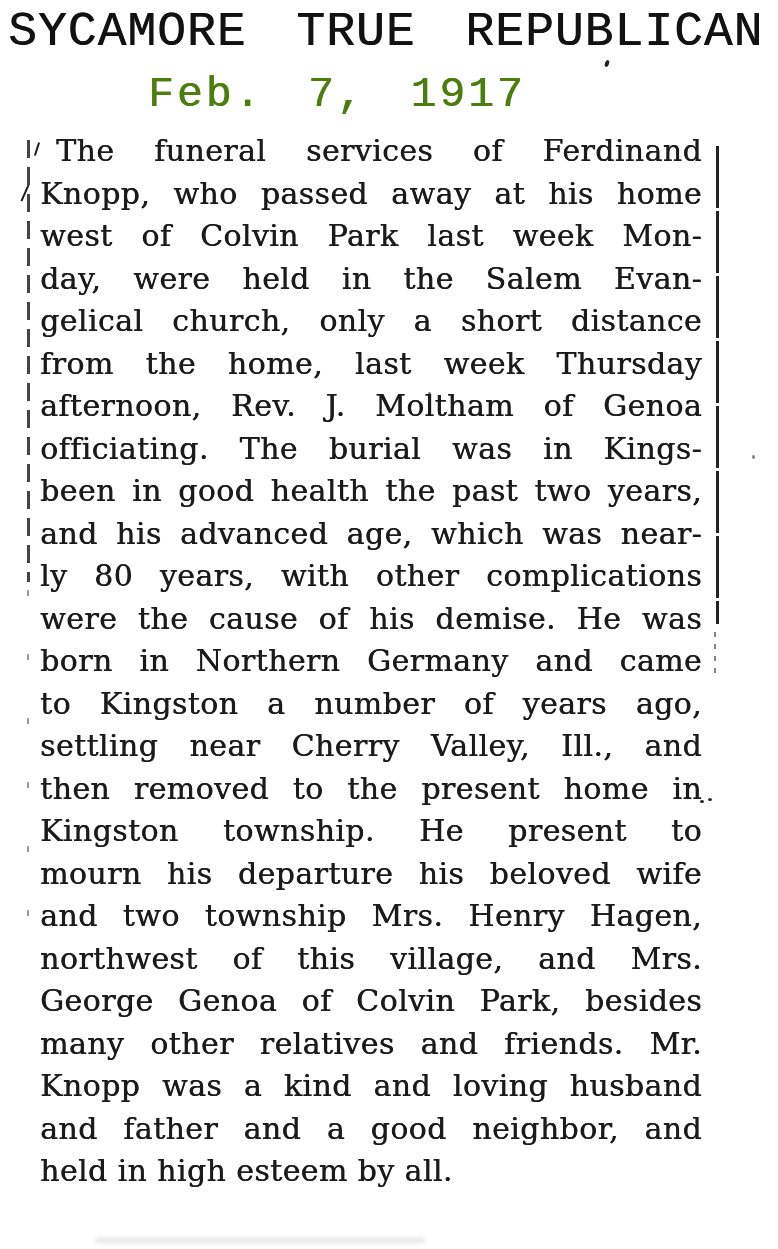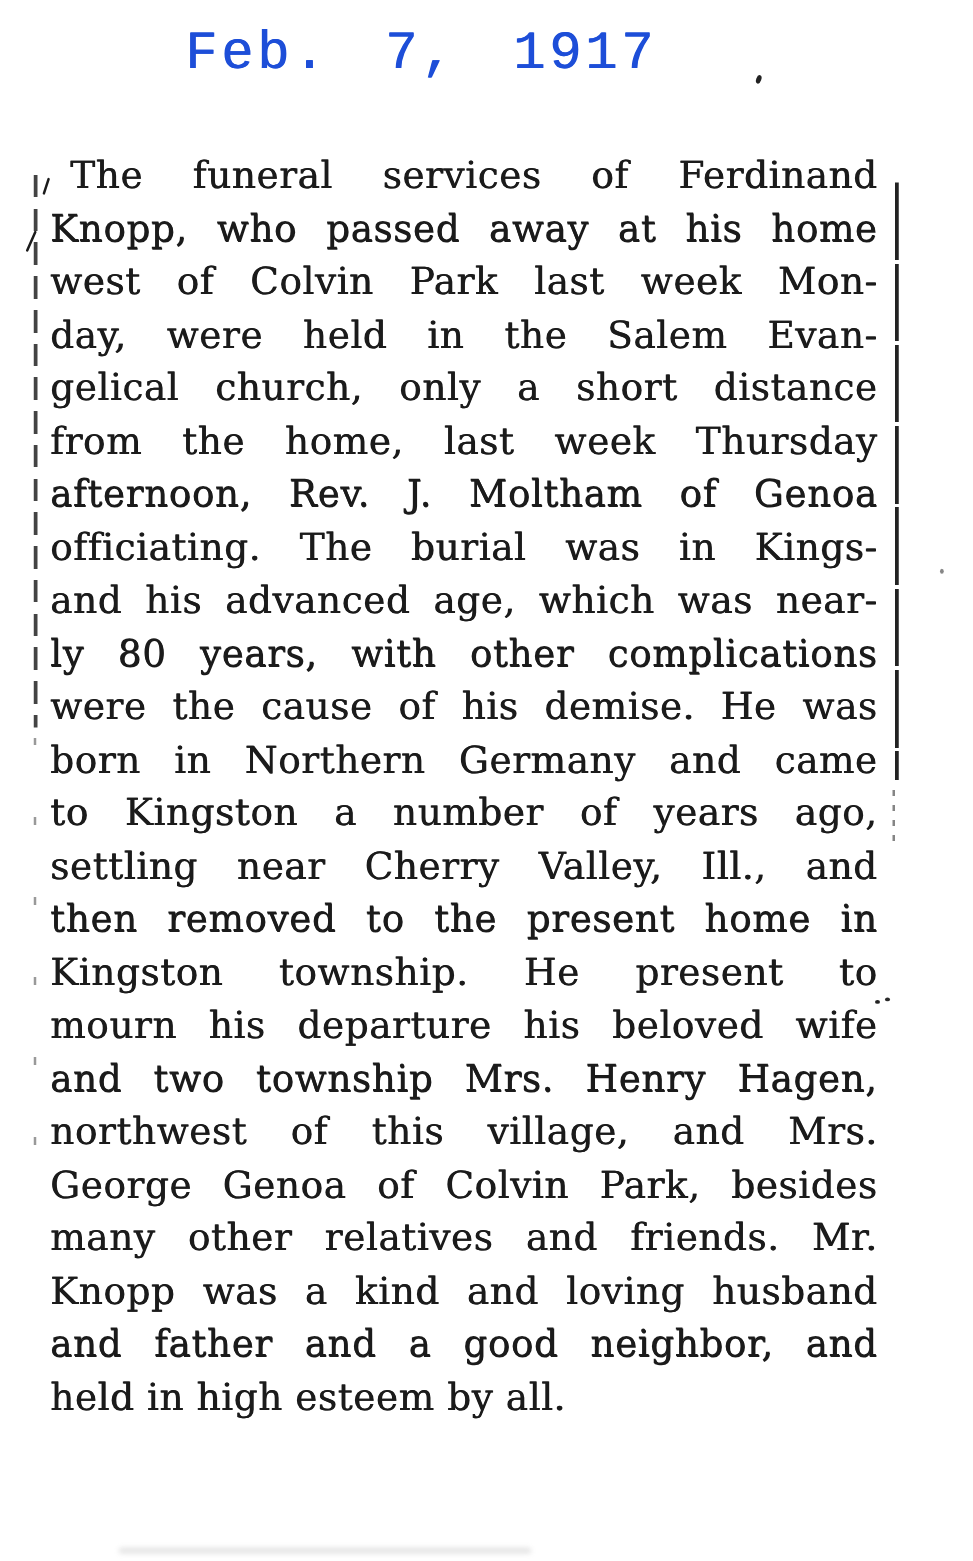--- a/index.html
+++ b/index.html
@@ -32,27 +32,27 @@
   }
   .masthead-date{
     font-family:"Liberation Mono","DejaVu Sans Mono",monospace;
     font-size:43px;
     line-height:46px;
     letter-spacing:3px;
     word-spacing:16px;
     white-space:nowrap;
     margin-top:14px;
     margin-left:148px;
-    color:#1d4ed8;
+    color:#4d7c0f;
     text-shadow:0.6px 0 0 currentColor;
   }
   
   .article{
     position:absolute;
-    top:120px;left:40px;
+    top:130px;left:40px;
     width:662px;
     font-size:30px;
     line-height:42.5px;
     color:#1b1b1b;
     text-shadow:0.45px 0.3px 0 currentColor;
   }
   .line{
     text-align:justify;
     text-align-last:justify;
     white-space:normal;
@@ -100,37 +100,39 @@
     position:absolute;left:95px;top:1238px;width:330px;height:5px;
     background:#9a9a9a;opacity:.25;filter:blur(2px);border-radius:3px;
   }
 </style>
 </head>
 <body>
 
 <div class="page">
 
   <div class="masthead">
+    <div class="masthead-title">SYCAMORE TRUE REPUBLICAN</div>
     <div class="masthead-date">Feb. 7, 1917</div>
   </div>
 
   <div class="rule-left-upper"></div>
   <div class="rule-left-lower"></div>
   <div class="rule-right-upper"></div>
   <div class="rule-right-lower"></div>
 
   <div class="article">
     <div class="line first">The funeral services of Ferdinand</div>
     <div class="line">Knopp, who passed away at his home</div>
     <div class="line">west of Colvin Park last week Mon-</div>
     <div class="line">day, were held in the Salem Evan-</div>
     <div class="line">gelical church, only a short distance</div>
     <div class="line">from the home, last week Thursday</div>
     <div class="line">afternoon, Rev. J. Moltham of Genoa</div>
     <div class="line">officiating. The burial was in Kings-</div>
+    <div class="line">been in good health the past two years,</div>
     <div class="line">and his advanced age, which was near-</div>
     <div class="line">ly 80 years, with other complications</div>
     <div class="line">were the cause of his demise. He was</div>
     <div class="line">born in Northern Germany and came</div>
     <div class="line">to Kingston a number of years ago,</div>
     <div class="line">settling near Cherry Valley, Ill., and</div>
     <div class="line">then removed to the present home in</div>
     <div class="line">Kingston township. He present to</div>
     <div class="line">mourn his departure his beloved wife</div>
     <div class="line">and two township Mrs. Henry Hagen,</div>

